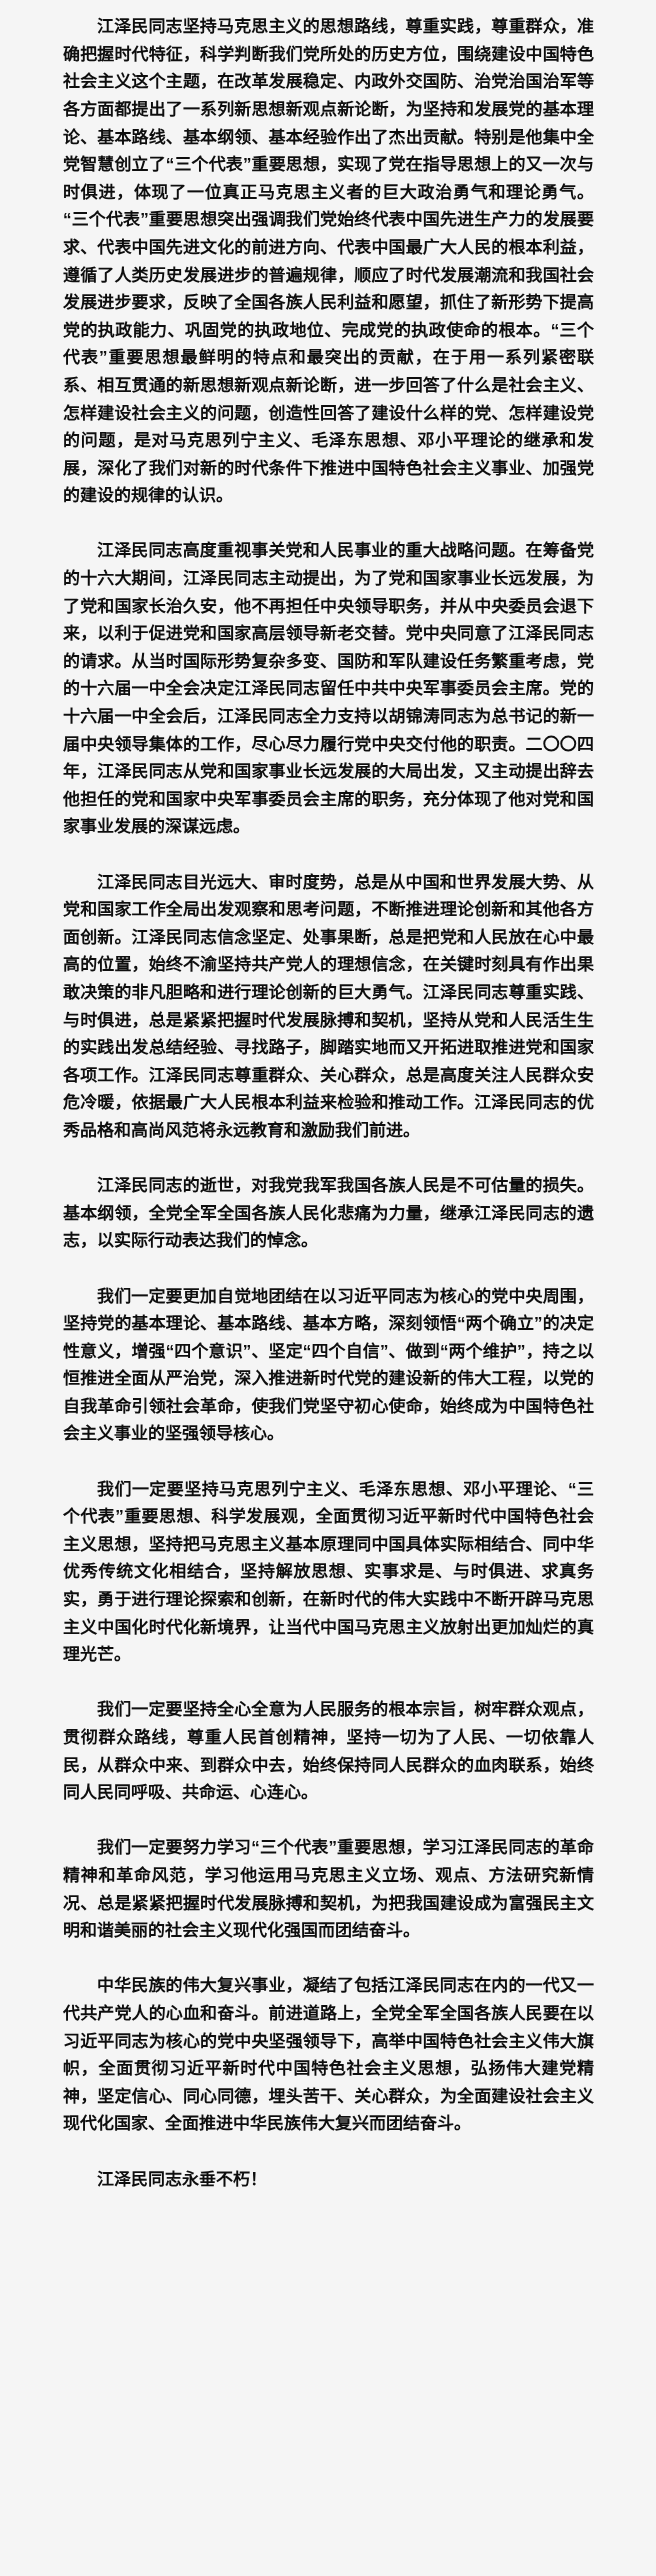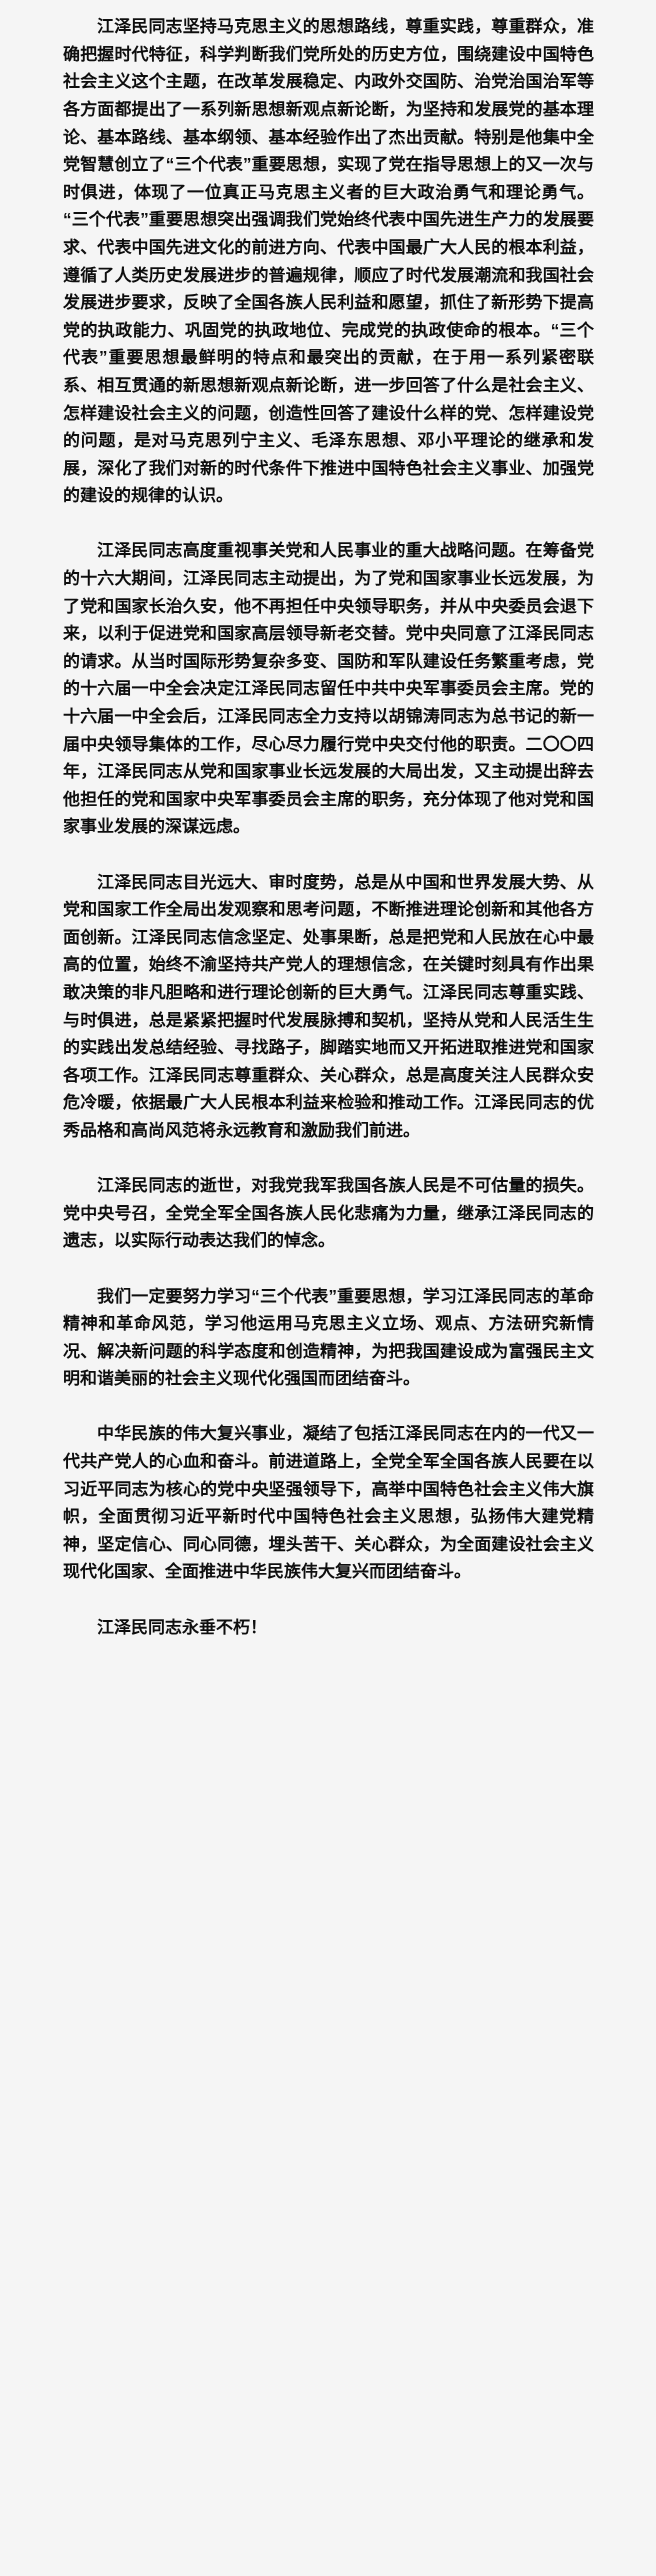--- a/index.html
+++ b/index.html
@@ -26,19 +26,22 @@
     font-weight: bold;
   }
 </style>
 </head>
 <body>
 
 <div class="page">
   <p>江泽民同志坚持马克思主义的思想路线，尊重实践，尊重群众，准确把握时代特征，科学判断我们党所处的历史方位，围绕建设中国特色社会主义这个主题，在改革发展稳定、内政外交国防、治党治国治军等各方面都提出了一系列新思想新观点新论断，为坚持和发展党的基本理论、基本路线、基本纲领、基本经验作出了杰出贡献。特别是他集中全党智慧创立了“三个代表”重要思想，实现了党在指导思想上的又一次与时俱进，体现了一位真正马克思主义者的巨大政治勇气和理论勇气。“三个代表”重要思想突出强调我们党始终代表中国先进生产力的发展要求、代表中国先进文化的前进方向、代表中国最广大人民的根本利益，遵循了人类历史发展进步的普遍规律，顺应了时代发展潮流和我国社会发展进步要求，反映了全国各族人民利益和愿望，抓住了新形势下提高党的执政能力、巩固党的执政地位、完成党的执政使命的根本。“三个代表”重要思想最鲜明的特点和最突出的贡献，在于用一系列紧密联系、相互贯通的新思想新观点新论断，进一步回答了什么是社会主义、怎样建设社会主义的问题，创造性回答了建设什么样的党、怎样建设党的问题，是对马克思列宁主义、毛泽东思想、邓小平理论的继承和发展，深化了我们对新的时代条件下推进中国特色社会主义事业、加强党的建设的规律的认识。</p>
   <p>江泽民同志高度重视事关党和人民事业的重大战略问题。在筹备党的十六大期间，江泽民同志主动提出，为了党和国家事业长远发展，为了党和国家长治久安，他不再担任中央领导职务，并从中央委员会退下来，以利于促进党和国家高层领导新老交替。党中央同意了江泽民同志的请求。从当时国际形势复杂多变、国防和军队建设任务繁重考虑，党的十六届一中全会决定江泽民同志留任中共中央军事委员会主席。党的十六届一中全会后，江泽民同志全力支持以胡锦涛同志为总书记的新一届中央领导集体的工作，尽心尽力履行党中央交付他的职责。二〇〇四年，江泽民同志从党和国家事业长远发展的大局出发，又主动提出辞去他担任的党和国家中央军事委员会主席的职务，充分体现了他对党和国家事业发展的深谋远虑。</p>
   <p>江泽民同志目光远大、审时度势，总是从中国和世界发展大势、从党和国家工作全局出发观察和思考问题，不断推进理论创新和其他各方面创新。江泽民同志信念坚定、处事果断，总是把党和人民放在心中最高的位置，始终不渝坚持共产党人的理想信念，在关键时刻具有作出果敢决策的非凡胆略和进行理论创新的巨大勇气。江泽民同志尊重实践、与时俱进，总是紧紧把握时代发展脉搏和契机，坚持从党和人民活生生的实践出发总结经验、寻找路子，脚踏实地而又开拓进取推进党和国家各项工作。江泽民同志尊重群众、关心群众，总是高度关注人民群众安危冷暖，依据最广大人民根本利益来检验和推动工作。江泽民同志的优秀品格和高尚风范将永远教育和激励我们前进。</p>
-  <p>江泽民同志的逝世，对我党我军我国各族人民是不可估量的损失。党中央号召，全党全军全国各族人民化悲痛为力量，继承江泽民同志的遗志，以实际行动表达我们的悼念。</p>
-  <p>我们一定要努力学习“三个代表”重要思想，学习江泽民同志的革命精神和革命风范，学习他运用马克思主义立场、观点、方法研究新情况、解决新问题的科学态度和创造精神，为把我国建设成为富强民主文明和谐美丽的社会主义现代化强国而团结奋斗。</p>
+  <p>江泽民同志的逝世，对我党我军我国各族人民是不可估量的损失。基本纲领，全党全军全国各族人民化悲痛为力量，继承江泽民同志的遗志，以实际行动表达我们的悼念。</p>
+  <p>我们一定要更加自觉地团结在以习近平同志为核心的党中央周围，坚持党的基本理论、基本路线、基本方略，深刻领悟“两个确立”的决定性意义，增强“四个意识”、坚定“四个自信”、做到“两个维护”，持之以恒推进全面从严治党，深入推进新时代党的建设新的伟大工程，以党的自我革命引领社会革命，使我们党坚守初心使命，始终成为中国特色社会主义事业的坚强领导核心。</p>
+  <p>我们一定要坚持马克思列宁主义、毛泽东思想、邓小平理论、“三个代表”重要思想、科学发展观，全面贯彻习近平新时代中国特色社会主义思想，坚持把马克思主义基本原理同中国具体实际相结合、同中华优秀传统文化相结合，坚持解放思想、实事求是、与时俱进、求真务实，勇于进行理论探索和创新，在新时代的伟大实践中不断开辟马克思主义中国化时代化新境界，让当代中国马克思主义放射出更加灿烂的真理光芒。</p>
+  <p>我们一定要坚持全心全意为人民服务的根本宗旨，树牢群众观点，贯彻群众路线，尊重人民首创精神，坚持一切为了人民、一切依靠人民，从群众中来、到群众中去，始终保持同人民群众的血肉联系，始终同人民同呼吸、共命运、心连心。</p>
+  <p>我们一定要努力学习“三个代表”重要思想，学习江泽民同志的革命精神和革命风范，学习他运用马克思主义立场、观点、方法研究新情况、总是紧紧把握时代发展脉搏和契机，为把我国建设成为富强民主文明和谐美丽的社会主义现代化强国而团结奋斗。</p>
   <p>中华民族的伟大复兴事业，凝结了包括江泽民同志在内的一代又一代共产党人的心血和奋斗。前进道路上，全党全军全国各族人民要在以习近平同志为核心的党中央坚强领导下，高举中国特色社会主义伟大旗帜，全面贯彻习近平新时代中国特色社会主义思想，弘扬伟大建党精神，坚定信心、同心同德，埋头苦干、关心群众，为全面建设社会主义现代化国家、全面推进中华民族伟大复兴而团结奋斗。</p>
   <p>江泽民同志永垂不朽！</p>
 
 </div>
 
 
 </body></html>

